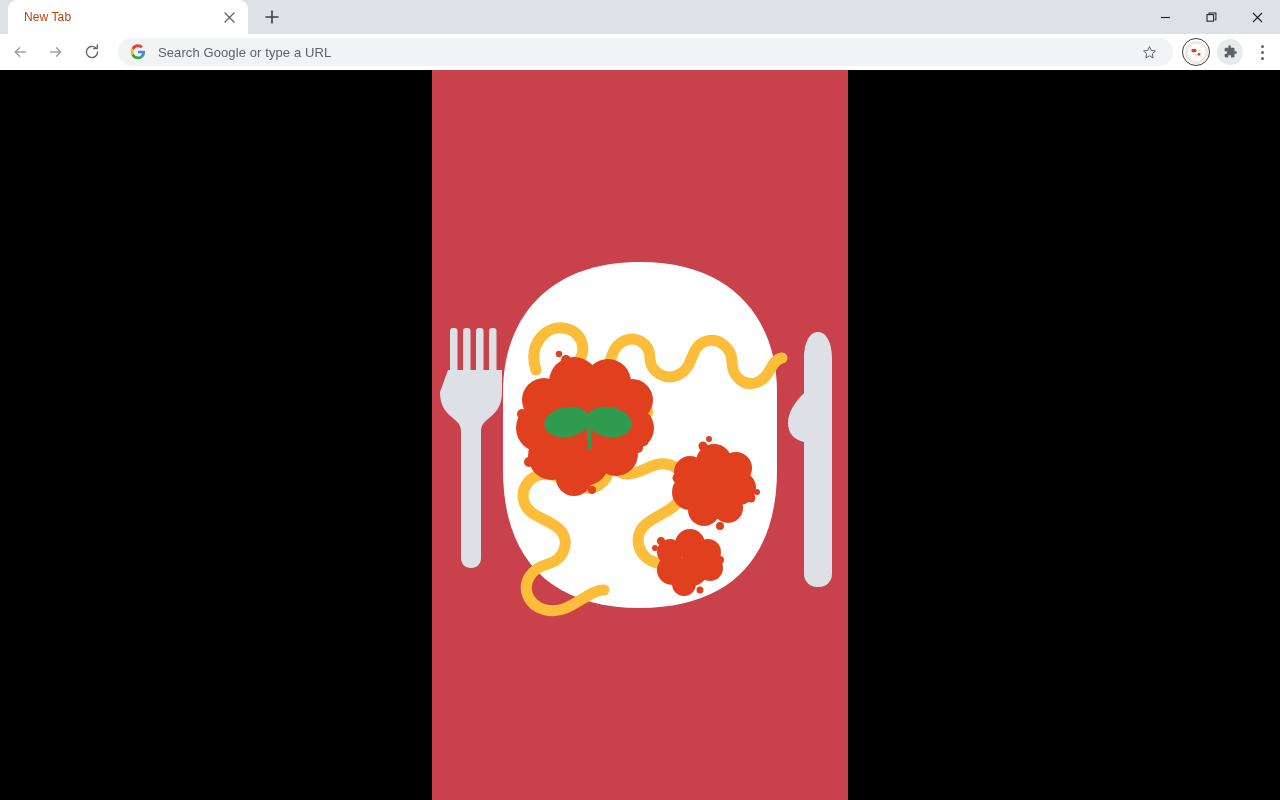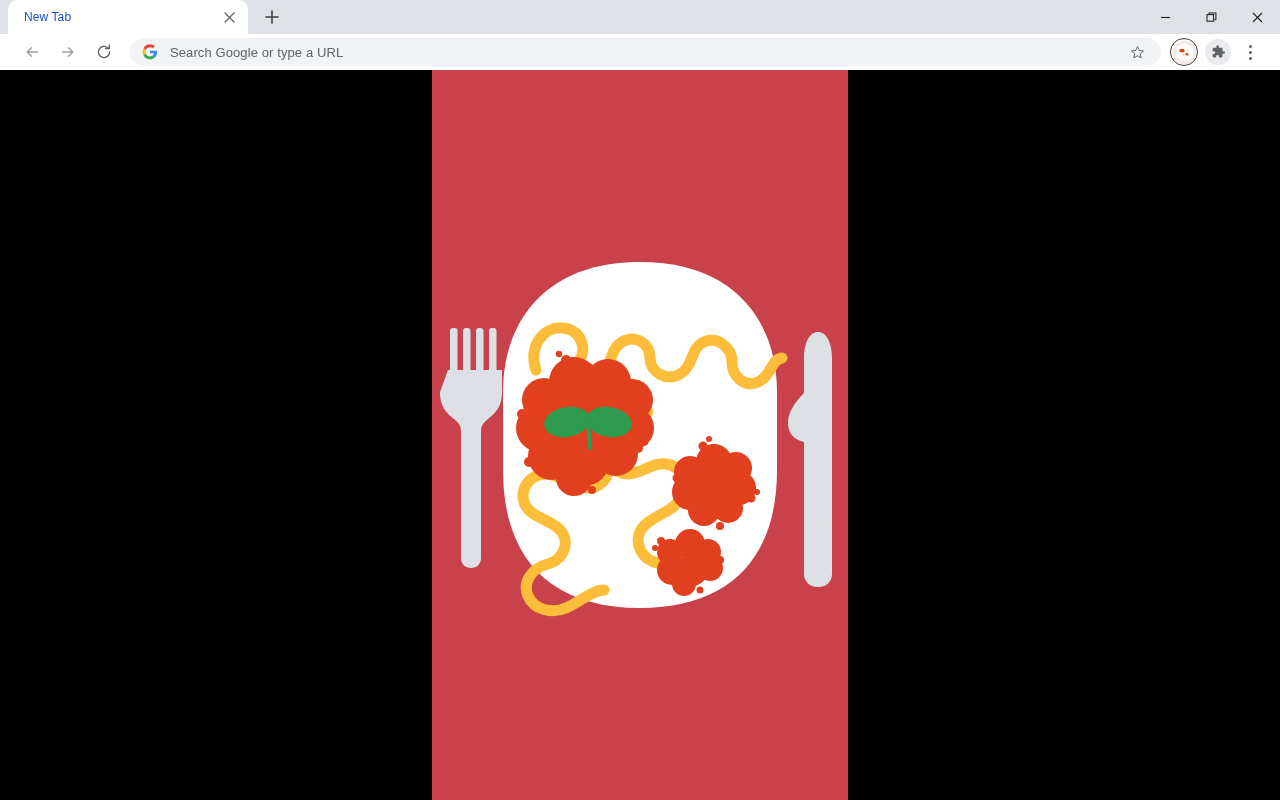--- a/index.html
+++ b/index.html
@@ -27,21 +27,21 @@
     width: 240px; height: 34px;
     background: #ffffff;
     border-radius: 9px 9px 0 0;
     display: flex; align-items: center;
     padding: 0 8px 0 16px;
     cursor: default;
   }
   .tab-title {
     flex: 1;
     font-size: 12px;
-    color: #1d4ed8;
+    color: #c2410c;
     white-space: nowrap; overflow: hidden; text-overflow: ellipsis;
     letter-spacing: .1px;
   }
   .tab-close {
     width: 22px; height: 22px;
     display: flex; align-items: center; justify-content: center;
     border-radius: 50%;
     cursor: pointer;
   }
   .tab-close svg { display: block; }
@@ -61,21 +61,21 @@
     display: flex; align-items: center; justify-content: center;
     cursor: pointer;
   }
 
   
   .toolbar {
     position: absolute; top: 34px; left: 0;
     width: 1280px; height: 36px;
     background: #ffffff;
     display: flex; align-items: center;
-    padding: 0 14px;
+    padding: 0 2px;
   }
   .tb-icon {
     width: 28px; height: 28px; margin: 0 4px;
     display: flex; align-items: center; justify-content: center;
     border-radius: 50%;
     cursor: pointer;
     flex: 0 0 auto;
   }
 
   .omnibox {

